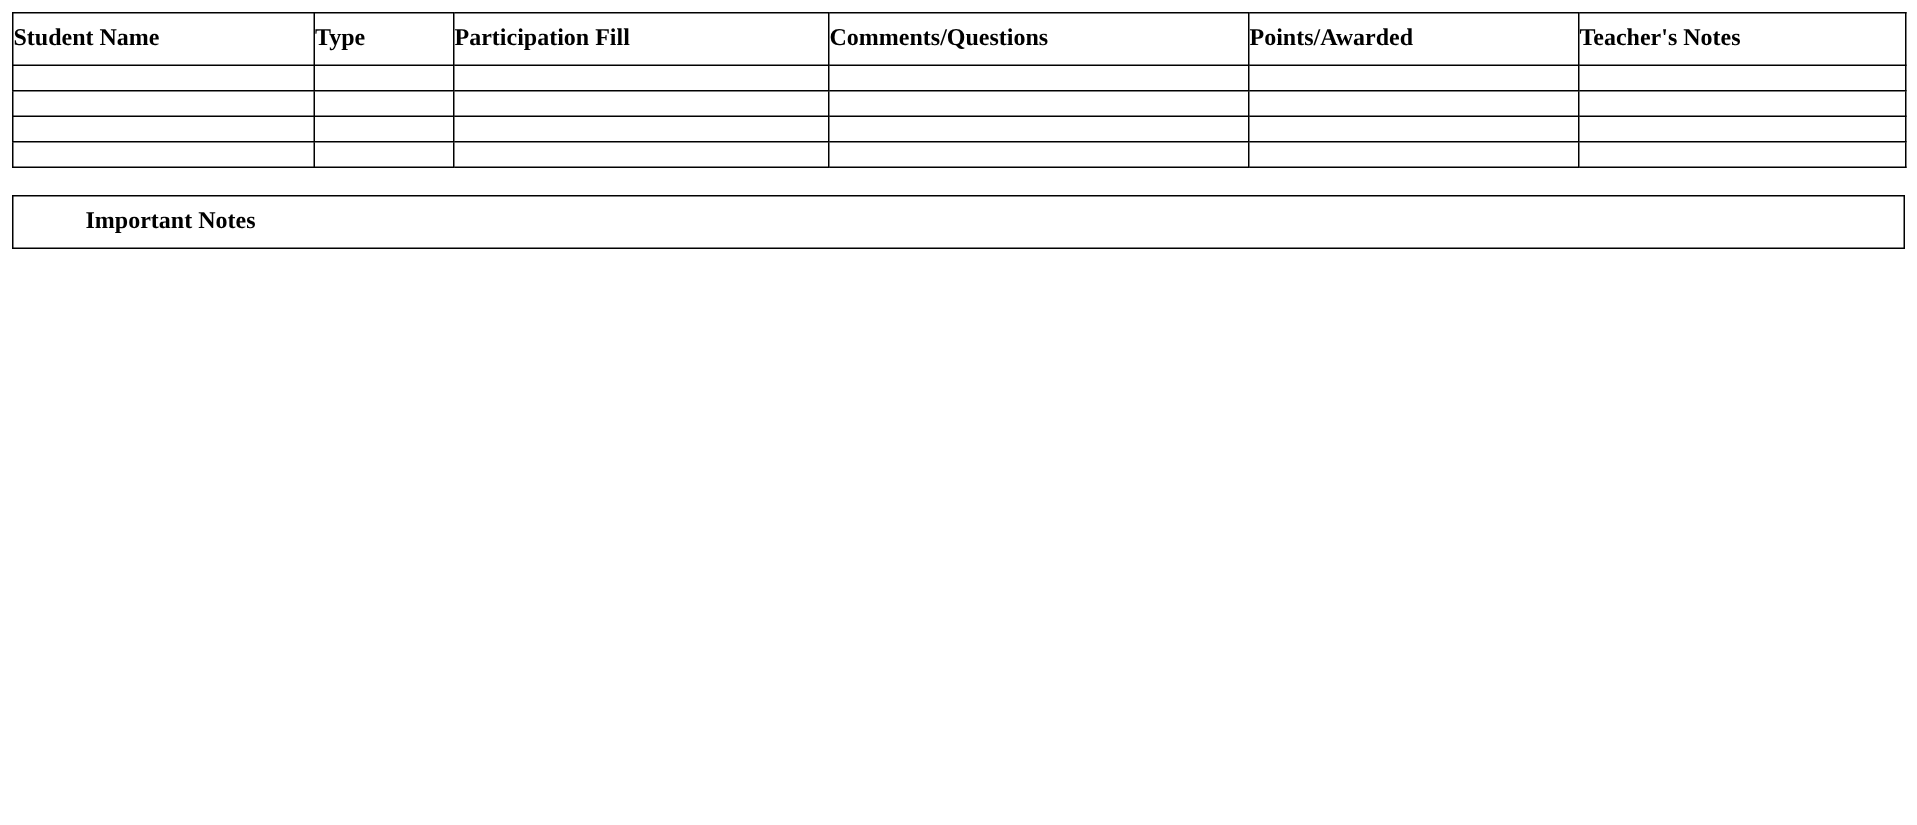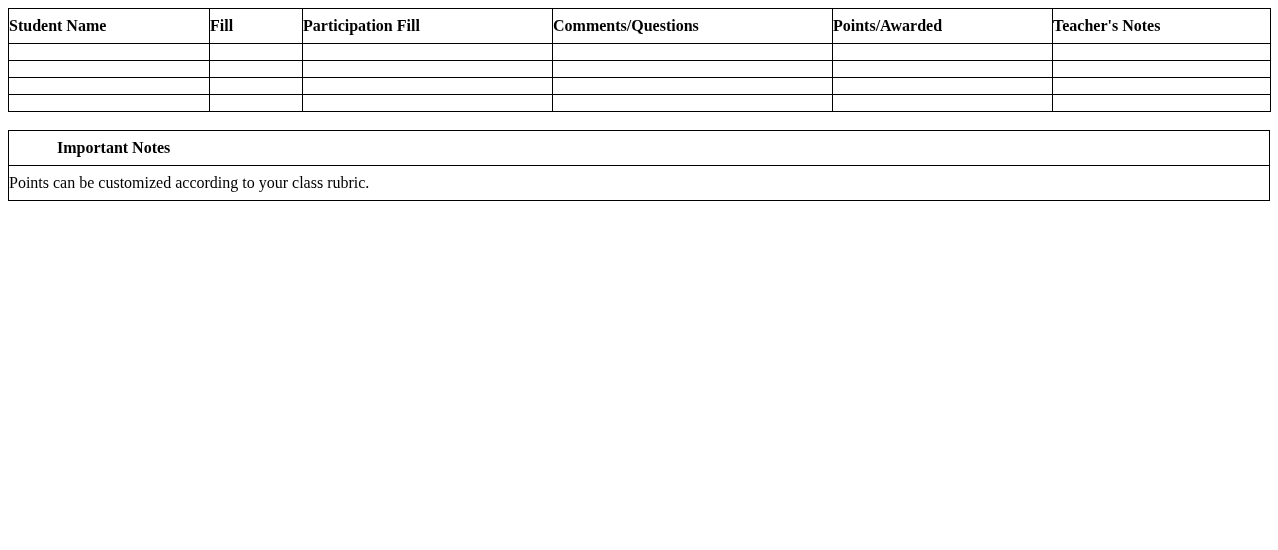--- a/index.html
+++ b/index.html
@@ -21,21 +21,21 @@
     <col style="width:201px">
       <col style="width:93px">
       <col style="width:250px">
       <col style="width:280px">
       <col style="width:220px">
       <col style="width:218px">
   </colgroup>
   <thead>
     <tr>
       <th>Student Name</th>
-      <th>Fill</th>
+      <th>Type</th>
       <th>Participation Fill</th>
       <th>Comments/Questions</th>
       <th>Points/Awarded</th>
       <th>Teacher's Notes</th>
     </tr>
   </thead>
   <tbody>
     <tr>
       <td></td>
       <td></td>
@@ -71,17 +71,14 @@
   </tbody>
 </table>
 
 <table id="notes">
   <thead>
     <tr>
       <th>Important Notes</th>
     </tr>
   </thead>
   <tbody>
-    <tr>
-        <td>Points can be customized according to your class rubric.</td>
-      </tr>
   </tbody>
 </table>
 
 </body></html>

